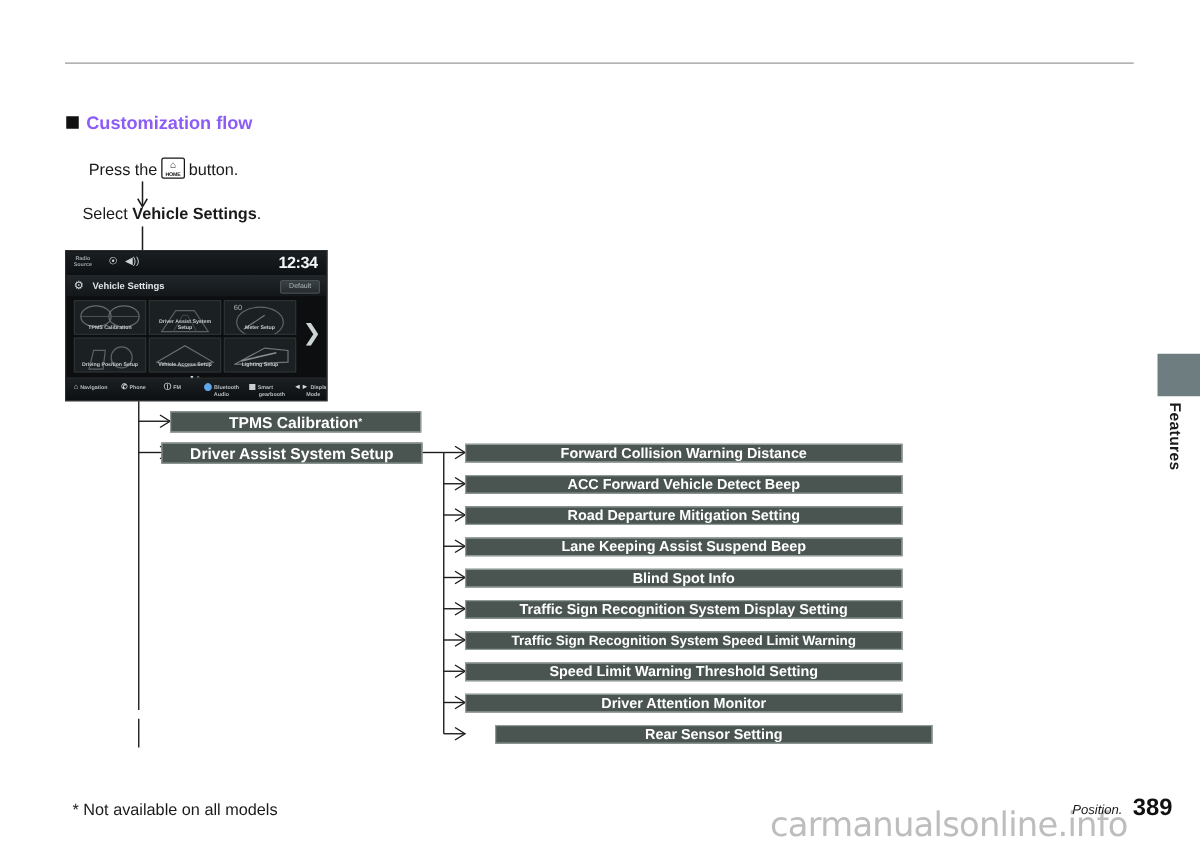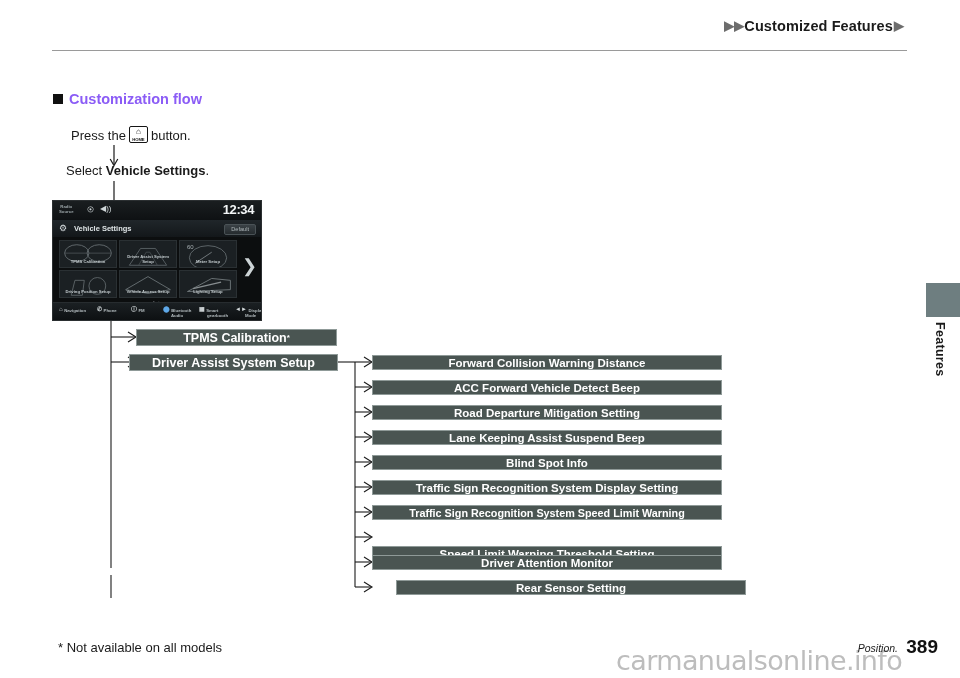--- a/index.html
+++ b/index.html
@@ -399,23 +399,20 @@
     color: #bdbdbd;
     letter-spacing: -0.6px;
     white-space: nowrap;
     font-family: "DejaVu Sans", sans-serif;
   }
 </style>
 </head>
 <body>
 
 <div class="page-header">
-  <div class="header-text">
-    <span class="hdr-tri">▶</span><span class="hdr-tri">▶</span><span>Customized Features</span><span class="hdr-tri after">▶</span>
-  </div>
   <div class="header-rule"></div>
 </div>
 
 <div class="edge-tab"></div>
 <div class="edge-label">Features</div>
 
 <div class="section-heading">
   <span class="sq-bullet"></span><span>Customization flow</span>
 </div>
 
@@ -577,21 +574,21 @@
 </div>
 <div class="fbox right" style="top:455px;">
   <span>Blind Spot Info</span>
 </div>
 <div class="fbox right" style="top:480px;">
   <span>Traffic Sign Recognition System Display Setting</span>
 </div>
 <div class="fbox right" style="top:505px; font-size:10.8px;">
   <span>Traffic Sign Recognition System Speed Limit Warning</span>
 </div>
-<div class="fbox right" style="top:546px;">
+<div class="fbox right" style="top:530px;">
   <span>Speed Limit Warning Threshold Setting</span>
 </div>
 <div class="fbox right" style="top:555px;">
   <span>Driver Attention Monitor</span>
 </div>
 <div class="fbox right" style="top:580px;margin-left:24px;">
   <span>Rear Sensor Setting</span>
 </div>
 
 <div class="footnote">* Not available on all models</div>

